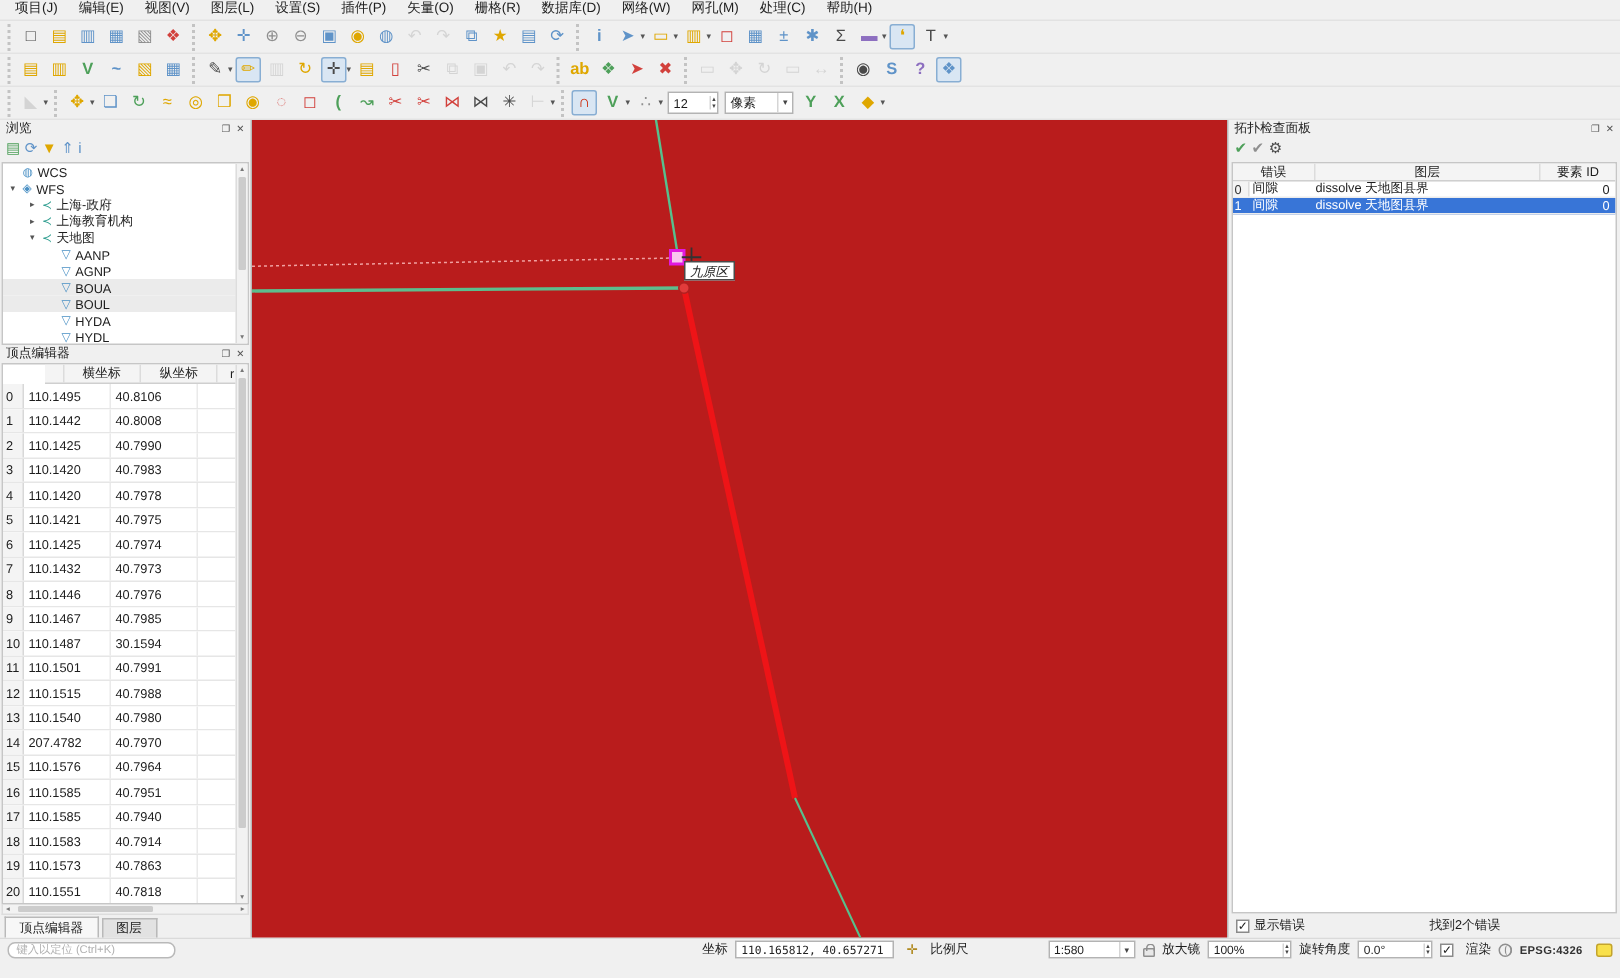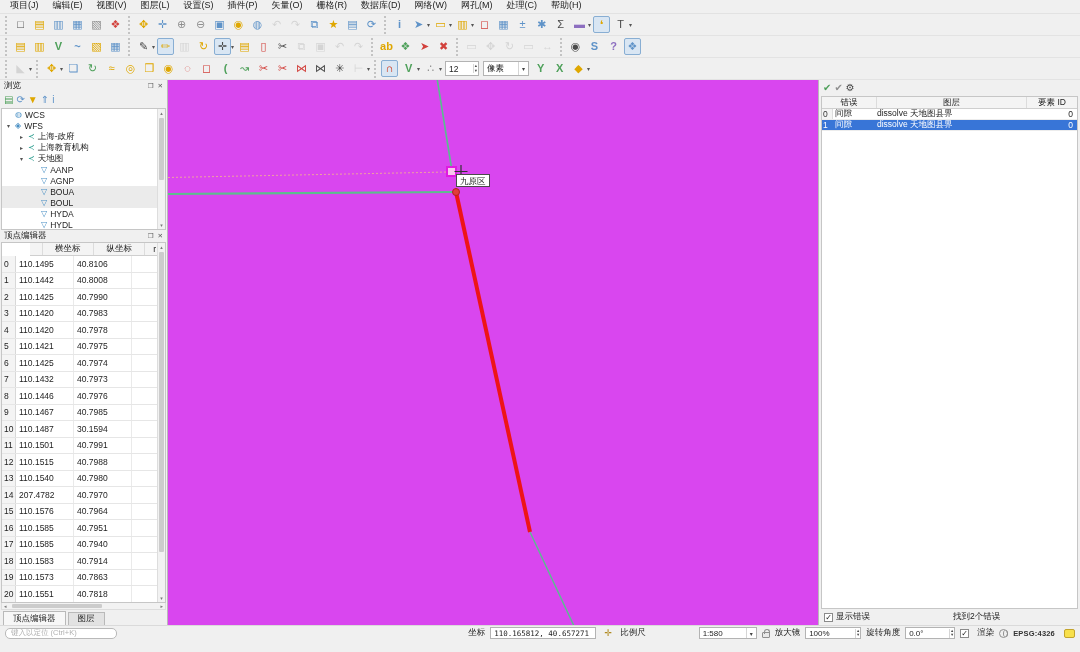--- a/index.html
+++ b/index.html
@@ -65,21 +65,21 @@
   .vx-cell { width:58px; border-right:1px solid #eaeaea; display:flex; align-items:center; padding-left:3px; }
   .vx-r { width:22px; border-right:none; }
   .hscroll { height:7px; margin:0 1px; background:#f2f2f2; border:1px solid #ddd; border-top:none; display:flex; align-items:center; font-size:5px; color:#777; }
   .hthumb { height:4px; background:#ccc; width:90px; margin-left:3px; border-radius:1px; }
 
   .dock-tabs { height:15px; display:flex; align-items:flex-end; padding-left:3px; gap:2px; }
   .dock-tab { height:13px; padding:0 9px; background:#e2e2e2; border:1px solid #b9b9b9; border-bottom:none; display:flex; align-items:center; font-size:8.5px; }
   .dock-tab.active { background:#f7f7f7; height:14px; }
 
   
-  .canvas { width:650px; height:545px; background:#d946ef; position:relative; }
+  .canvas { width:650px; height:545px; background:#b91c1c; position:relative;font-style:italic; }
   .map-tooltip { position:absolute; left:288px; top:94px; height:13px; line-height:12px; background:#fff; border:1px solid #4a4a4a; font-size:8.5px; padding:0 3px; white-space:nowrap; }
 
   
   .topo-table { margin:0 2px; background:#fff; border:1px solid #c6c6c6; flex:1; overflow:hidden; display:flex; flex-direction:column; }
   .topo-head { display:flex; height:12px; background:#f4f4f4; border-bottom:1px solid #cfcfcf; font-size:8.5px; }
   .tp-hcell { display:flex; align-items:center; justify-content:center; border-right:1px solid #dcdcdc; }
   .topo-row { display:flex; height:11px; border-bottom:1px solid #ececec; font-size:8.5px; align-items:center; }
   .topo-row.selected { background:#3875d7; color:#fff; }
   .tp-num { width:11px; background:#f4f4f4; color:#333; border-right:1px solid #ddd; padding-left:1px; align-self:stretch; display:flex; align-items:center; }
   .topo-row.selected .tp-num { background:#3875d7; color:#fff; border-right-color:#3875d7; }
@@ -521,20 +521,27 @@
         <line x1="288" y1="112" x2="362" y2="452" stroke="#ee1417" stroke-width="4"></line>
         <line x1="362" y1="452" x2="406" y2="546" stroke="#57c08d" stroke-width="1.4"></line>
         <rect x="279" y="87" width="9" height="9" fill="#f9c6ee" stroke="#e01ae0" stroke-width="2"></rect>
         <circle cx="288" cy="112" r="3.5" fill="#e23b3b" stroke="#b02020" stroke-width="1"></circle>
         <path d="M293 85 v13 M286.5 91.5 h13" stroke="#333" stroke-width="1.2" fill="none"></path>
       </svg>
       <div class="map-tooltip">九原区</div>
     </div>
 
     <div class="right-dock">
+      <div class="panel-header">
+        <span>拓扑检查面板</span>
+        <span class="ph-buttons">
+          <span>❐</span>
+          <span>✕</span>
+        </span>
+      </div>
       <div class="ptoolbar" id="topo-tools">
           <span class="ptool" style="color: rgb(78, 160, 90);">✔</span>
           <span class="ptool" style="color: rgb(143, 143, 143);">✔</span>
           <span class="ptool" style="color: rgb(74, 74, 74);">⚙</span>
         </div>
       <div class="topo-table">
         <div class="topo-head" id="topo-head">
             <span class="tp-hcell" style="width: 55px;">错误</span>
             <span class="tp-hcell" style="width: 150px;">图层</span>
             <span class="tp-hcell" style="flex: 1 1 0%; border-right: none;">要素 ID</span>

